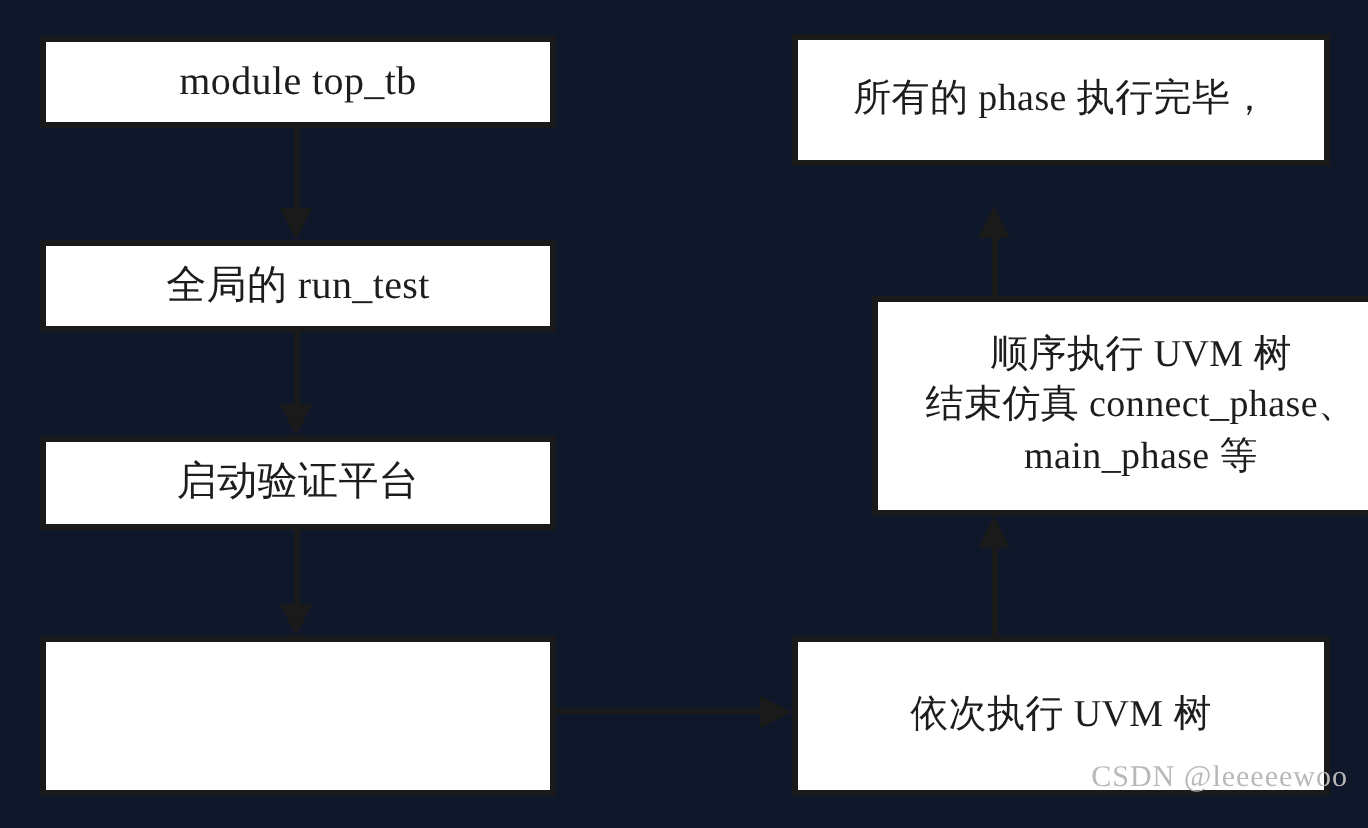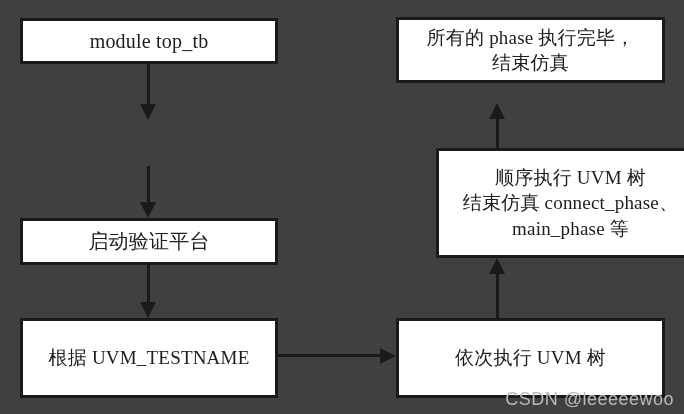--- a/index.html
+++ b/index.html
@@ -8,21 +8,21 @@
     padding: 0;
     background: #ffffff;
   }
   body {
     font-family: "Liberation Serif", "DejaVu Serif", serif;
   }
   #canvas {
     position: relative;
     width: 684px;
     height: 414px;
-    background: #404040;
+    background: #0f172a;
     overflow: hidden;
   }
   .node {
     position: absolute;
     box-sizing: border-box;
     border: 3px solid #1a1a1a;
     background: #ffffff;
     display: flex;
     align-items: center;
     justify-content: center;
@@ -86,71 +86,74 @@
   .arrow-right {
     border-top: 8px solid transparent;
     border-bottom: 8px solid transparent;
     border-left: 16px solid #1a1a1a;
   }
 
   
   #watermark {
     position: absolute;
     right: 10px;
-    bottom: 4px;
-    font-family: Liberation Sans, sans-serif;
-    font-size: 18px;
+    bottom: 16px;
+    font-family: Liberation Serif, serif;
+    font-size: 15px;
     color: #b9b9b9;
     letter-spacing: 0.5px;
     white-space: nowrap;
     user-select: none;
   }
 </style>
 </head>
 <body>
 
 <div id="canvas">
 
   <div class="node" id="n-top-tb">
     <span class="lines">
       <span class="line">module top_tb</span>
     </span>
   </div>
 
+  <div class="node" id="n-run-test">
+    <span class="lines">
+      <span class="line">全局的 run_test</span>
+    </span>
+  </div>
 
   <div class="node" id="n-start-plat">
     <span class="lines">
       <span class="line">启动验证平台</span>
     </span>
   </div>
 
   <div class="node" id="n-testname">
     <span class="lines">
-      <span class="line">根据 UVM_TESTNAME</span>
     </span>
   </div>
 
   <div class="node" id="n-build-phase">
     <span class="lines">
       <span class="line">依次执行 UVM 树</span>
     </span>
   </div>
 
   <div class="node" id="n-seq-phase">
     <span class="lines">
       <span class="line">顺序执行 UVM 树</span>
       <span class="line">结束仿真 connect_phase、</span>
       <span class="line">main_phase 等</span>
     </span>
   </div>
 
   <div class="node" id="n-all-phase">
     <span class="lines">
       <span class="line">所有的 phase 执行完毕，</span>
-      <span class="line">结束仿真</span>
     </span>
   </div>
 
   <div class="conn">
     <div class="shaft-v" style="left:147px; top:64px; height:42px;"></div>
     <div class="arrowhead arrow-down" style="left:140px; top:104px;"></div>
   </div>
 
   <div class="conn">
     <div class="shaft-v" style="left:147px; top:166px; height:38px;"></div>

